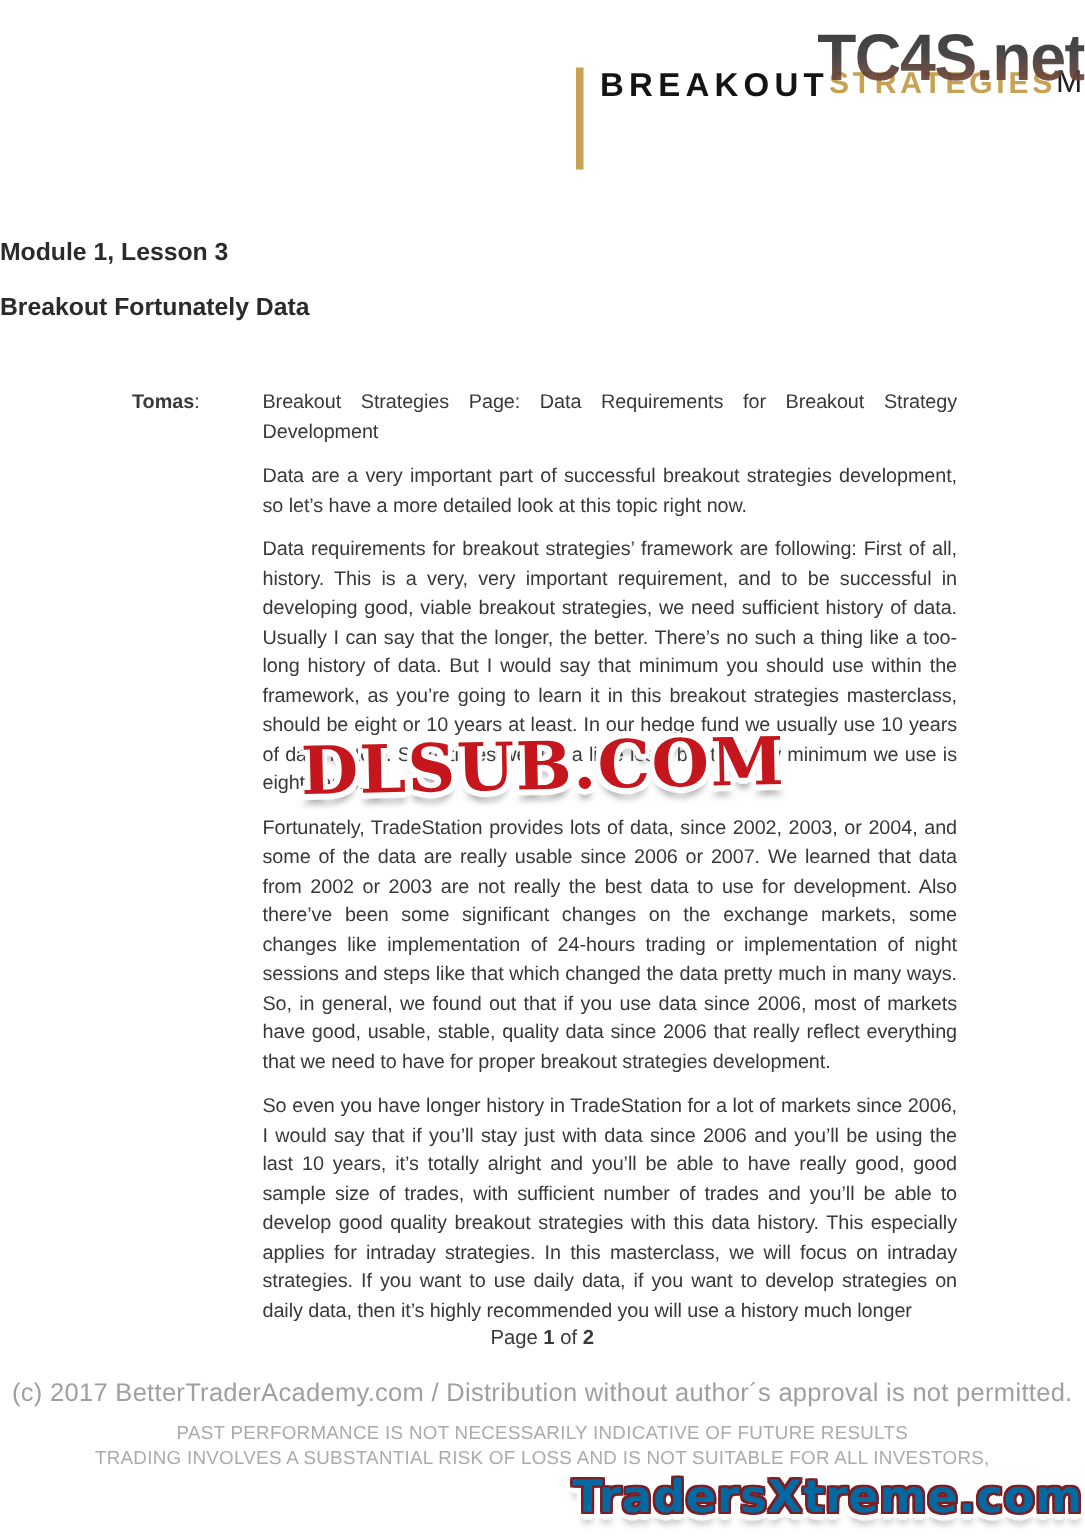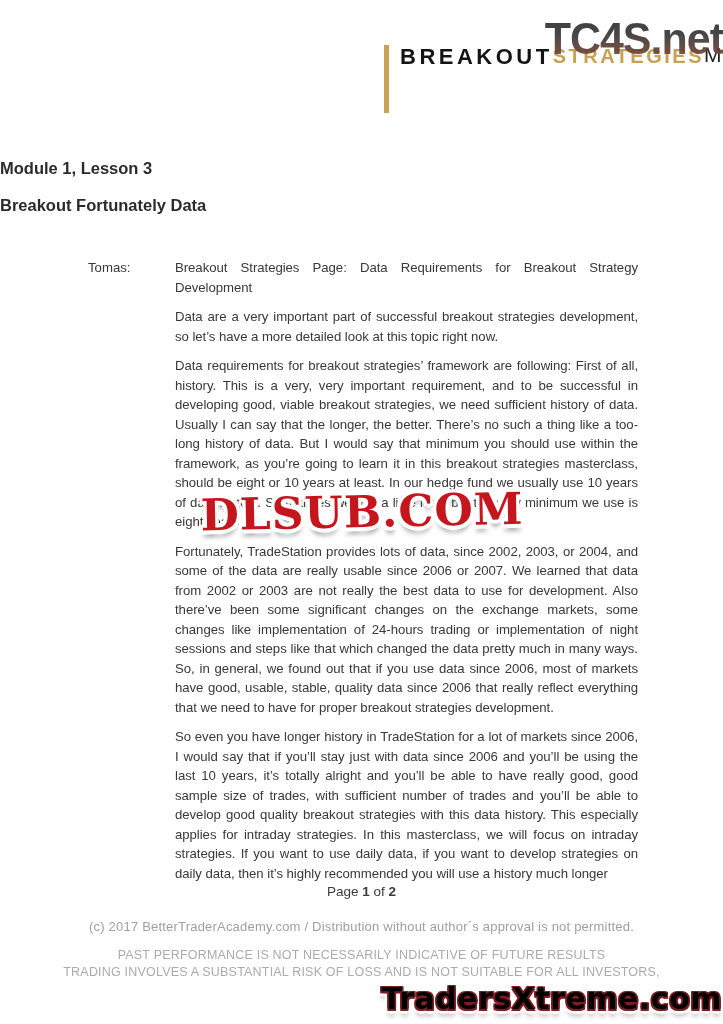--- a/index.html
+++ b/index.html
@@ -38,21 +38,21 @@
   .logo-square { margin-left:7px; margin-top:3px; overflow:visible; }
 
   
   .title-block { position:absolute; top:158px; left:0; width:600px; text-align:left; }
   .title-line { font-size:16.5px; font-weight:bold; color:#2b2b2b; line-height:20px; }
   .title-line + .title-line { margin-top:17px; }
 
   
   .transcript { position:absolute; left:88px; top:258px; width:550px; display:flex; }
   .speaker-col { width:87px; flex:none; font-size:13.2px; color:#383838; line-height:19.5px; }
-  .speaker-name { font-weight:normal;margin-top:28px; }
+  .speaker-name { font-weight:bold;margin-top:28px; }
   .paras { width:463px; flex:none; }
   .paras p {
     text-align:justify; font-size:13.2px; line-height:19.5px;
     color:#383838; letter-spacing:-0.05px; margin:0 0 10px 0;
   }
 
   
   .wm-dlsub {
     position:absolute; left:50%; top:486px; z-index:8;
     transform:translateX(-50%) rotate(-1.2deg);
@@ -62,29 +62,29 @@
       -3px -3px 0 #ffffff, 3px -3px 0 #ffffff, -3px 3px 0 #ffffff, 3px 3px 0 #ffffff,
       -3px 0 0 #ffffff, 3px 0 0 #ffffff, 0 -3px 0 #ffffff, 0 4px 0 #ffffff,
       0 7px 4px rgba(110,110,110,0.55);
   }
 
   
   .page-num { position:absolute; top:884px; left:0; width:723px; text-align:center;
               font-size:13.5px; color:#3a3a3a; }
   .page-num b { font-weight:bold; }
   .copyright { position:absolute; top:919px; left:0; width:723px; text-align:center;
-               font-size:13px; color:#9f9f9f; letter-spacing:0.2px; }
+               font-size:17px; color:#9f9f9f; letter-spacing:0.2px; }
   .disclaimer { position:absolute; top:947px; left:0; width:723px; text-align:center;
                 font-size:12.5px; line-height:17px; color:#ababab; letter-spacing:0.2px; }
 
   
   .wm-traders {
     position:absolute; top:981px; right:1px; z-index:8;
     font-family:"DejaVu Sans", sans-serif; font-weight:bold;
-    font-size:30px; letter-spacing:0.5px; color:#000000; white-space:nowrap;
+    font-size:30px; letter-spacing:0.5px; color:#0369a1; white-space:nowrap;
     text-shadow:
       -1.5px -1.5px 0 #7d1d22, 1.5px -1.5px 0 #7d1d22, -1.5px 1.5px 0 #7d1d22, 1.5px 1.5px 0 #7d1d22,
       -1.5px 0 0 #7d1d22, 1.5px 0 0 #7d1d22, 0 -1.5px 0 #7d1d22, 0 1.5px 0 #7d1d22,
       -4px -4px 1px #ffffff, 4px -4px 1px #ffffff, -4px 4px 1px #ffffff, 4px 4px 1px #ffffff,
       -4px 0 1px #ffffff, 4px 0 1px #ffffff, 0 -4px 1px #ffffff, 0 5px 1px #ffffff,
       0 7px 5px rgba(40,40,40,0.35);
   }
 </style>
 </head>
 <body>

